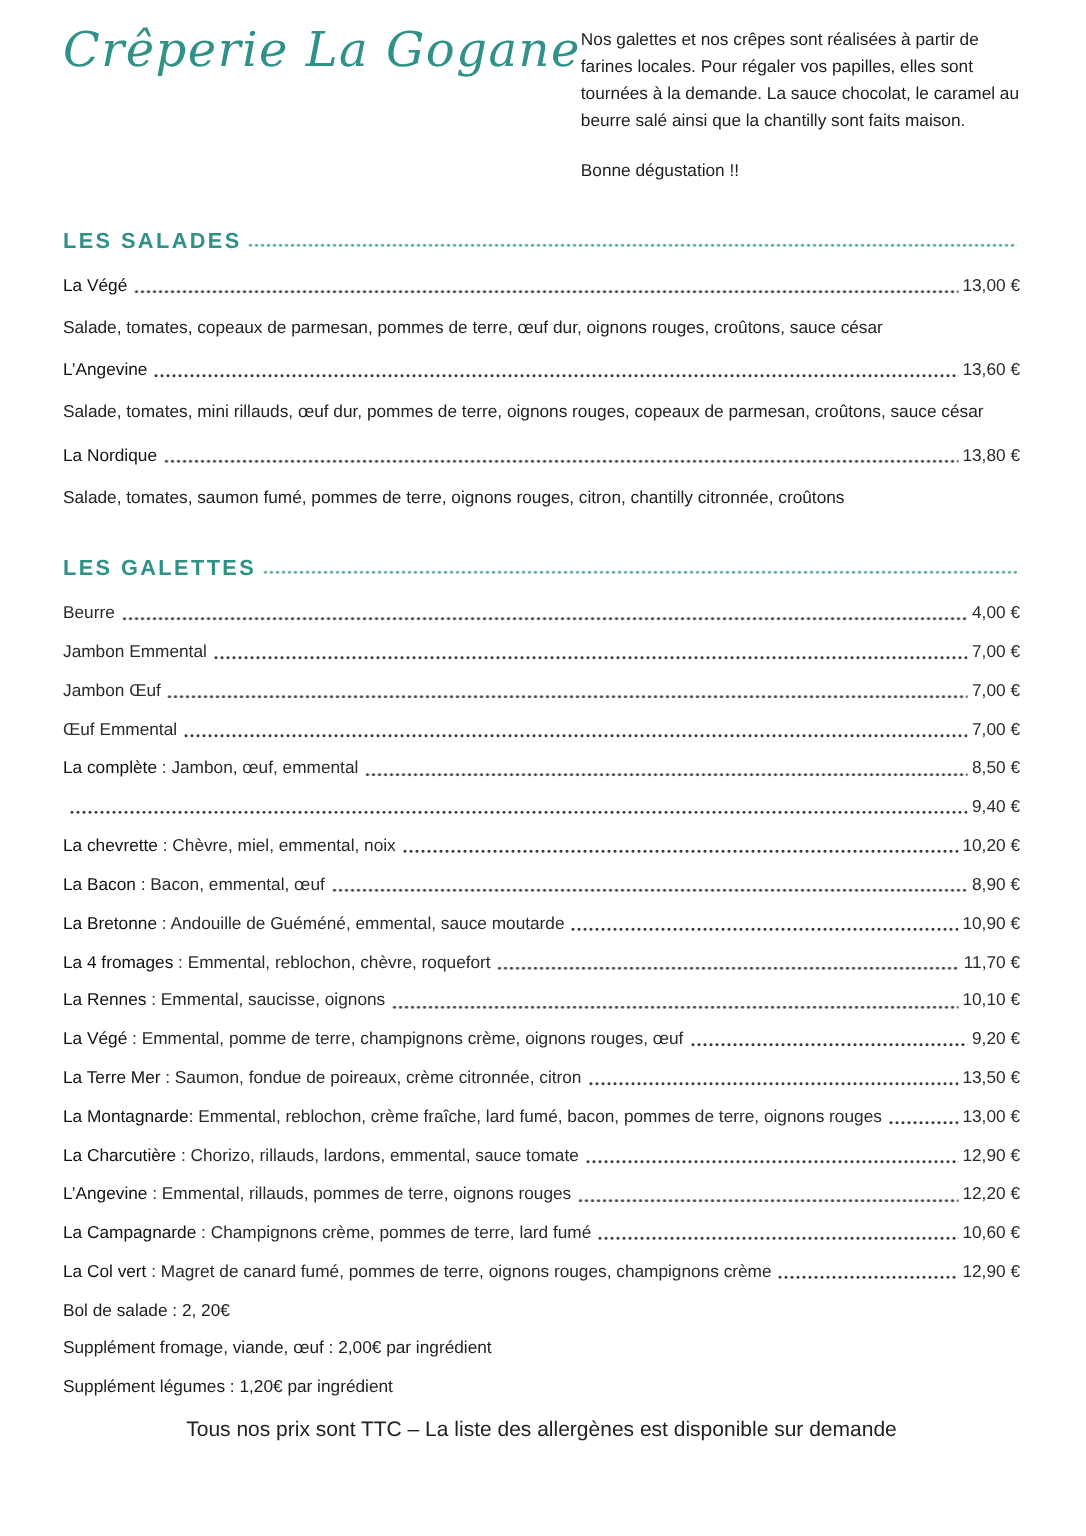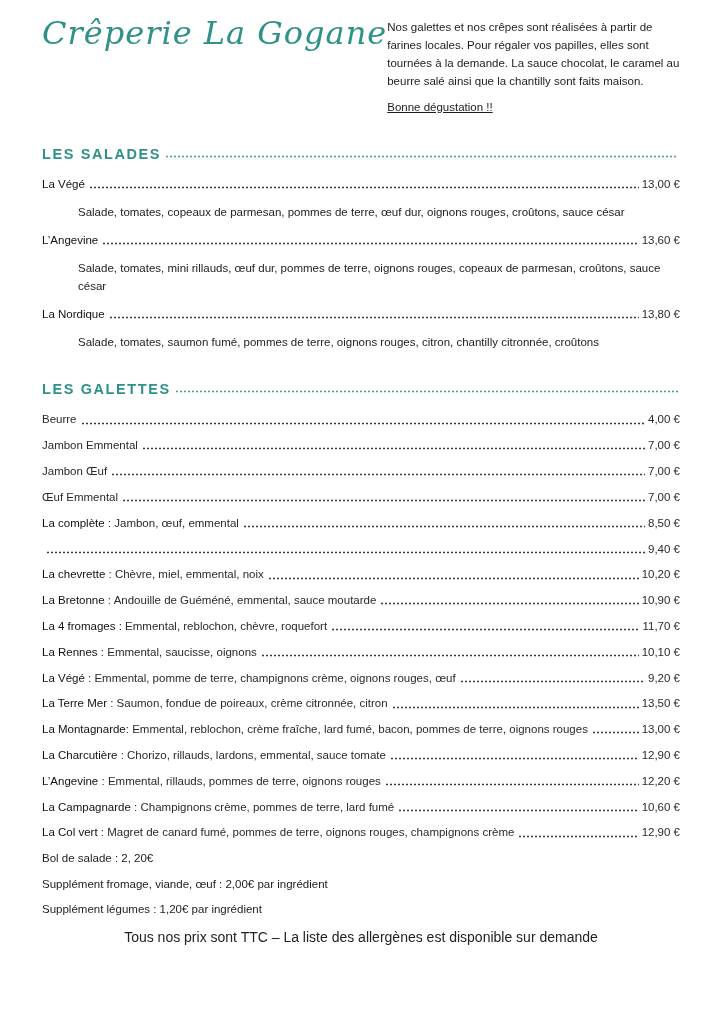--- a/index.html
+++ b/index.html
@@ -17,21 +17,21 @@
   .logo {
     flex: 1 1 auto;
     font-family: "DejaVu Serif", serif;
     font-style: italic;
     font-size: 32px;
     letter-spacing: 1px;
     color: var(--accent);
     white-space: nowrap;
   }
   .intro { width: 350px; font-size: 11.5px; line-height: 1.58; padding-top: 4px; }
-  .intro .greeting { margin-top: 7px; text-decoration: underline; }
+  .intro .greeting { margin-top: 14px; }
 
   
   .section-heading {
     display: flex; align-items: baseline;
     margin: 30px 0 16px 0;
     color: var(--accent);
   }
   .section-title {
     font-size: 14.5px; font-weight: bold; letter-spacing: 1.6px;
     white-space: nowrap;
@@ -57,21 +57,20 @@
   .galettes .menu-row { margin-bottom: 12.6px; }
   .menu-row .leader { color: #3d3d3d; }
   .item-text { white-space: nowrap; }
   .item-name-bold { font-weight: normal; color: #111; }
   .item-name-plain { font-weight: normal; }
   .price { white-space: nowrap; margin-left: 1px; }
   .item-desc {
     font-size: 11.5px; line-height: 1.5;
     margin-bottom: 13px; color: #222;
     max-width: 640px;
-    margin-left: 36px;
   }
 
   
   .footer { }
   .footer-line { font-size: 11.5px; margin-bottom: 13.5px; }
   .footer-note { text-align: center; font-size: 14px; margin-top: 2px; color: #222; }
 </style>
 </head>
 <body>
 
@@ -143,20 +142,25 @@
         <div class="menu-row">
           <span class="leader"></span>
           <span class="price">9,40 €</span>
         </div>
         <div class="menu-row">
           <span class="item-text"><span class="item-name-bold">La chevrette</span><span class="item-sep"> : </span><span class="item-ingredients">Chèvre, miel, emmental, noix</span></span>
           <span class="leader"></span>
           <span class="price">10,20 €</span>
         </div>
         <div class="menu-row">
+          <span class="item-text"><span class="item-name-bold">La Bacon</span><span class="item-sep"> : </span><span class="item-ingredients">Bacon, emmental, œuf</span></span>
+          <span class="leader"></span>
+          <span class="price">8,90 €</span>
+        </div>
+        <div class="menu-row">
           <span class="item-text"><span class="item-name-bold">La Bretonne</span><span class="item-sep"> : </span><span class="item-ingredients">Andouille de Guéméné, emmental, sauce moutarde</span></span>
           <span class="leader"></span>
           <span class="price">10,90 €</span>
         </div>
         <div class="menu-row">
           <span class="item-text"><span class="item-name-bold">La 4 fromages</span><span class="item-sep"> : </span><span class="item-ingredients">Emmental, reblochon, chèvre, roquefort</span></span>
           <span class="leader"></span>
           <span class="price">11,70 €</span>
         </div>
         <div class="menu-row">

